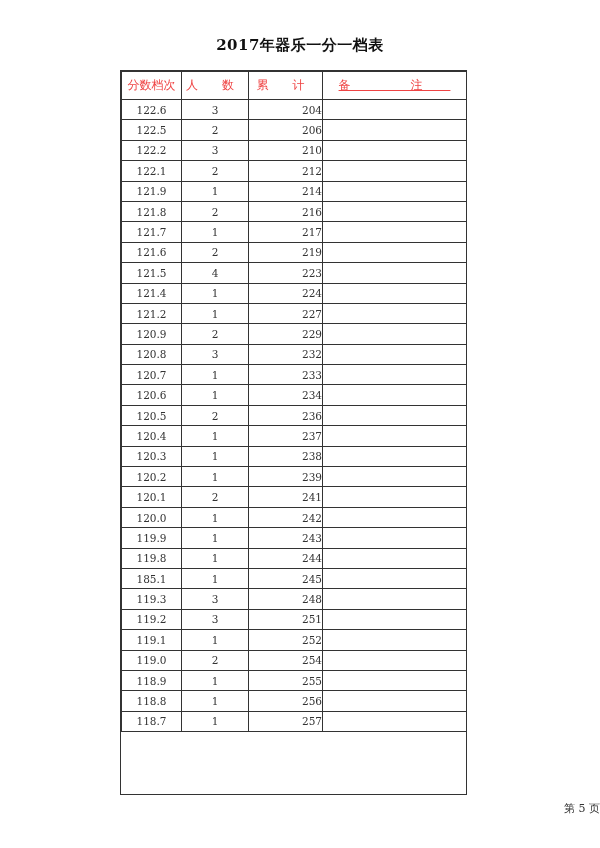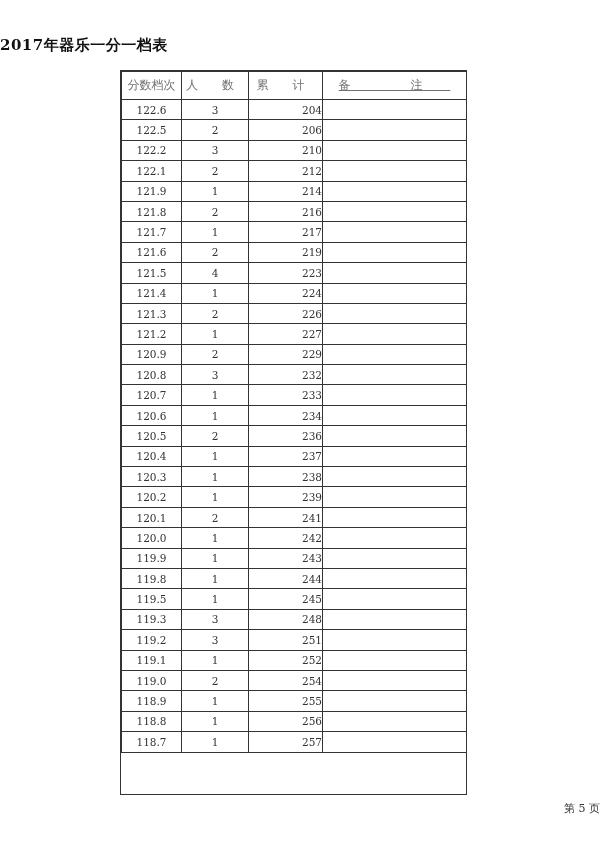--- a/index.html
+++ b/index.html
@@ -1,23 +1,23 @@
 <!DOCTYPE html>
 <html><head>
 <meta charset="utf-8">
 <style>
   html, body { margin: 0; padding: 0; background: #ffffff; }
   body { width: 600px; height: 848px; position: relative; overflow: hidden;
          font-family: "DejaVu Serif", "Liberation Serif", serif; color: #222; }
-  .title { position: absolute; top: 36px; left: 0; width: 600px; 
+  .title { position: absolute; top: 36px; left: 0; width: 600px; text-align: center;
            font-size: 15px; font-weight: bold; color: #111; letter-spacing: 0.5px; }
   table.grid { position: absolute; left: 121px; top: 71px; width: 345px;
                border-collapse: collapse; table-layout: fixed; }
   table.grid th, table.grid td { border: 1px solid #333; padding: 0; font-weight: normal; }
-  table.grid th { height: 27px; font-size: 12px; font-family: "DejaVu Sans", "Liberation Sans", sans-serif; color: #737373; }
+  table.grid th { height: 27px; font-size: 12px; font-family: "DejaVu Sans", "Liberation Sans", sans-serif; color: #ef4444; }
   table.grid td { height: 19.4px; font-size: 10.5px; color: #333; }
   .c-score { text-align: center; margin-left: 48px; }
   .c-count { text-align: center; }
   .c-cum { text-align: right; padding-left: 12px !important; margin-left: 20px; }
   .c-note { }
   col.w1 { width: 60px; } col.w2 { width: 67px; } col.w3 { width: 74px; } col.w4 { width: 144px; }
   .outer-border { position: absolute; left: 120px; top: 70px; width: 345px; height: 723px;
                   border: 1.5px solid #333; pointer-events: none; }
   .footer { position: absolute; top: 801px; left: 0; width: 600px; text-align: right;
             font-size: 11px; color: #333; }
@@ -99,26 +99,20 @@
         <td class="c-cum">223</td>
         <td class="c-note"></td>
       </tr>
       <tr>
         <td class="c-score">121.4</td>
         <td class="c-count">1</td>
         <td class="c-cum">224</td>
         <td class="c-note"></td>
       </tr>
       <tr>
-        <td class="c-score">121.3</td>
-        <td class="c-count">2</td>
-        <td class="c-cum">226</td>
-        <td class="c-note"></td>
-      </tr>
-      <tr>
         <td class="c-score">121.2</td>
         <td class="c-count">1</td>
         <td class="c-cum">227</td>
         <td class="c-note"></td>
       </tr>
       <tr>
         <td class="c-score">120.9</td>
         <td class="c-count">2</td>
         <td class="c-cum">229</td>
         <td class="c-note"></td>
@@ -183,21 +177,21 @@
         <td class="c-cum">243</td>
         <td class="c-note"></td>
       </tr>
       <tr>
         <td class="c-score">119.8</td>
         <td class="c-count">1</td>
         <td class="c-cum">244</td>
         <td class="c-note"></td>
       </tr>
       <tr>
-        <td class="c-score">119.5</td>
+        <td class="c-score">185.1</td>
         <td class="c-count">1</td>
         <td class="c-cum">245</td>
         <td class="c-note"></td>
       </tr>
       <tr>
         <td class="c-score">119.3</td>
         <td class="c-count">3</td>
         <td class="c-cum">248</td>
         <td class="c-note"></td>
       </tr>

